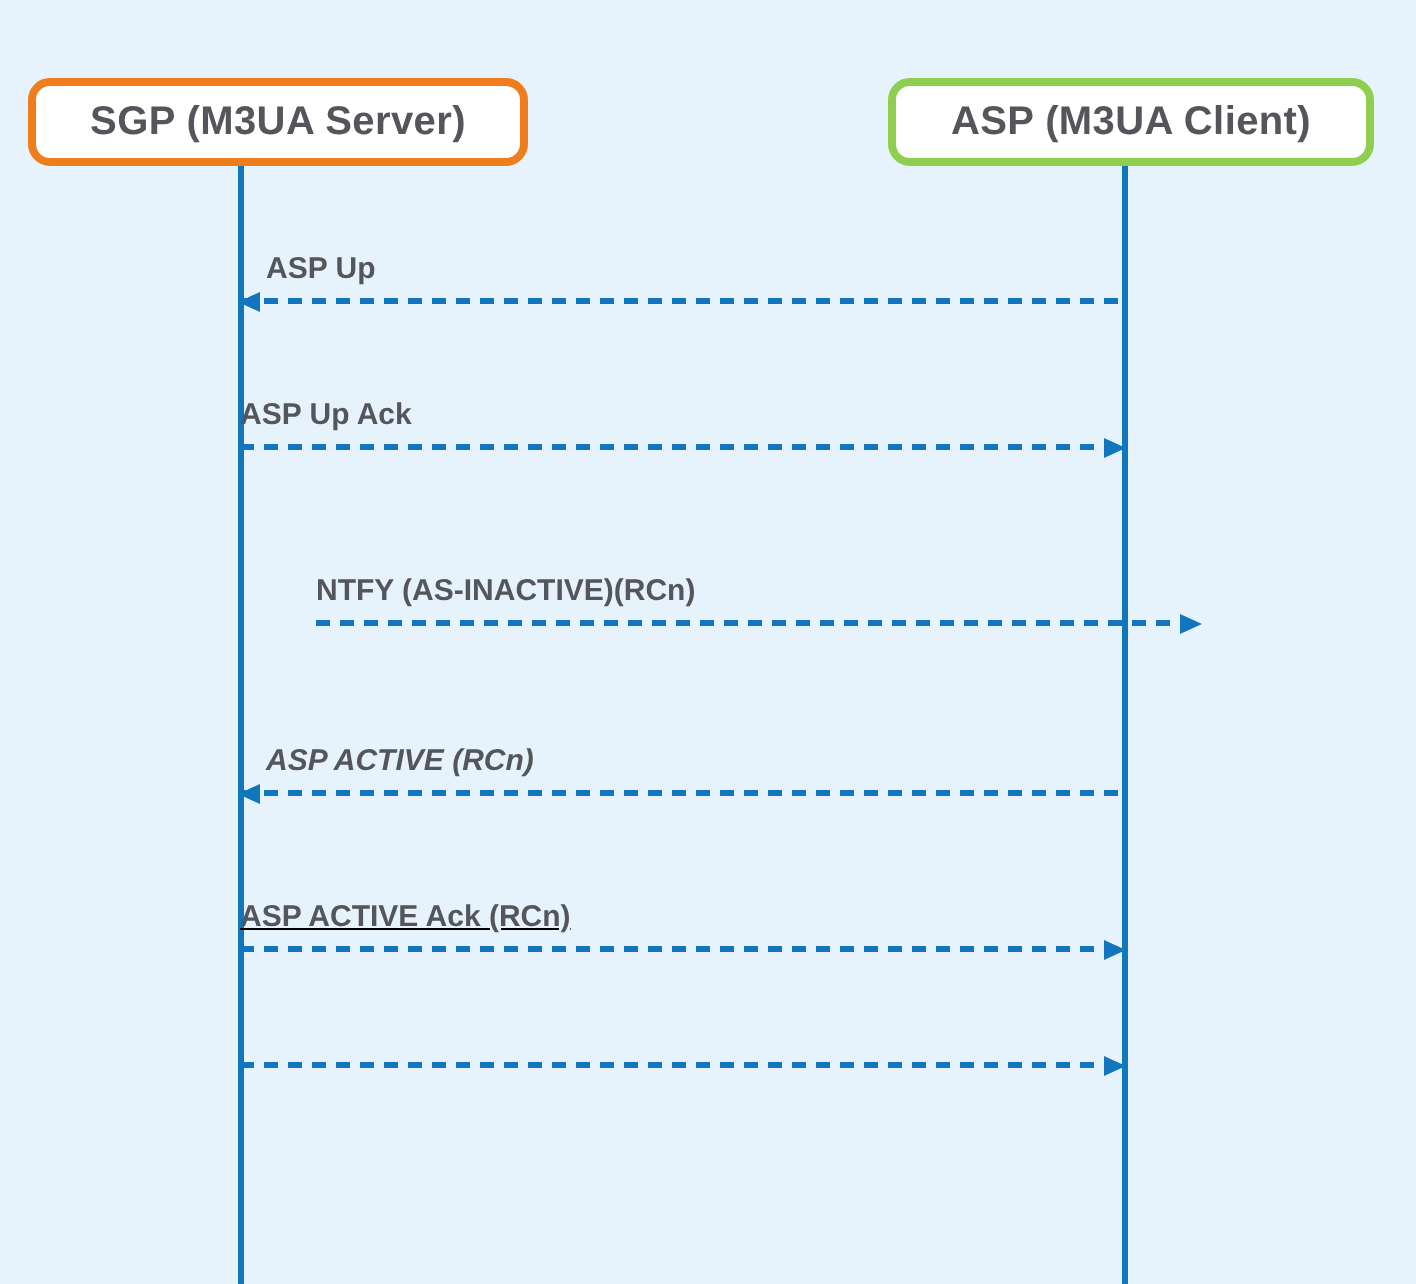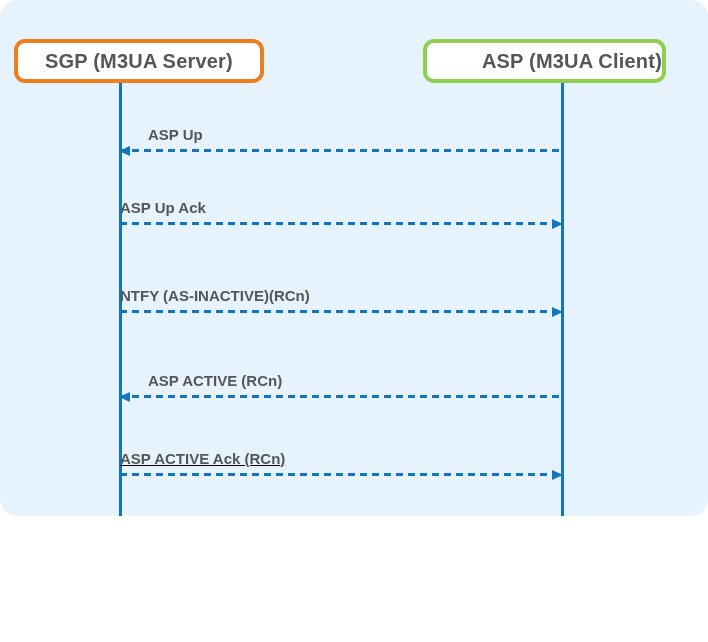--- a/index.html
+++ b/index.html
@@ -11,43 +11,42 @@
     --actor-fill:#FFFFFF;
   }
   *{margin:0;padding:0;box-sizing:border-box;}
   body{
     font-family:"Liberation Sans", sans-serif;
     background:#fff;
   }
   .canvas{
     position:relative;
     width:708px;
-    height:516px;
+    height:642px;
     background:var(--bg);
     overflow:hidden;
-    border-radius:17px;
   }
   .actor{
     position:absolute;
     top:39px;
     height:44px;
     background:var(--actor-fill);
     border:4px solid;
     border-radius:11px;
     display:flex;
     align-items:center;
     justify-content:center;
     font-size:20px;
     font-weight:bold;
     color:var(--text);
     letter-spacing:0.2px;
     z-index:2;
   }
   .actor-sgp{left:14px;width:250px;border-color:var(--sgp-border);}
-  .actor-asp{left:423px;width:243px;border-color:var(--asp-border);justify-content:flex-end;}
+  .actor-asp{left:444px;width:243px;border-color:var(--asp-border);}
   .lifeline{
     position:absolute;
     top:81px;
     bottom:0;
     width:3px;
     background:var(--line);
     z-index:1;
   }
   .lifeline-sgp{left:119px;}
   .lifeline-asp{left:561px;}
@@ -59,41 +58,41 @@
   }
   .msg-label{
     height:22px;
     line-height:22px;
     font-size:15px;
     font-weight:bold;
     color:var(--text);
     margin-bottom:3px;
     white-space:nowrap;
   }
-  .align-left{text-align:left;padding-left:28px;}
+  .align-left{text-align:left;padding-left:13px;}
   .align-right{text-align:left;padding-right:22px;}
   .msg-line{
     position:relative;
     height:3px;
     background-image:repeating-linear-gradient(to right, var(--line) 0 7px, transparent 7px 12px);
   }
   .ah{
     position:absolute;
     width:0;height:0;
     top:50%;
     transform:translateY(-50%);
     border-top:5px solid transparent;
     border-bottom:5px solid transparent;
   }
   .to-left .ah{left:-1px;border-right:11px solid var(--line);}
   .to-right .ah{right:-1px;border-left:11px solid var(--line);}
   .m1{top:124px;}
   .m2{top:197px;}
-  .m3{top:285px;}
-  .m4{top:370px;}
+  .m3{top:285px;margin-left:38px;}
+  .m4{top:370px;font-style:italic;}
   .m5{top:448px;text-decoration:underline;}
   .m6{top:531px;}
 </style>
 </head>
 <body>
 
 <div class="canvas">
 
   <div class="actor actor-sgp">
     <span>SGP (M3UA Server)</span>

